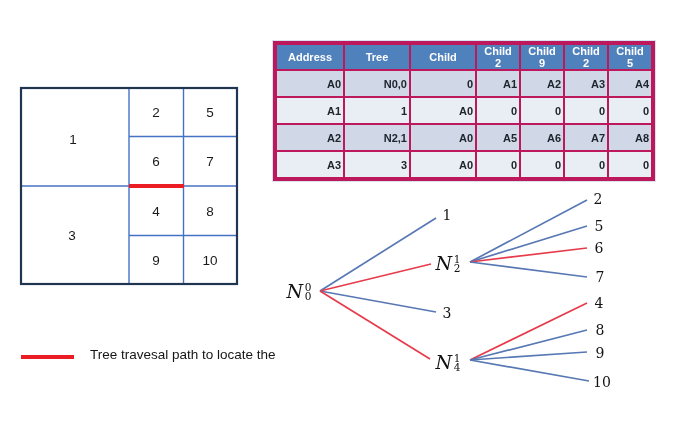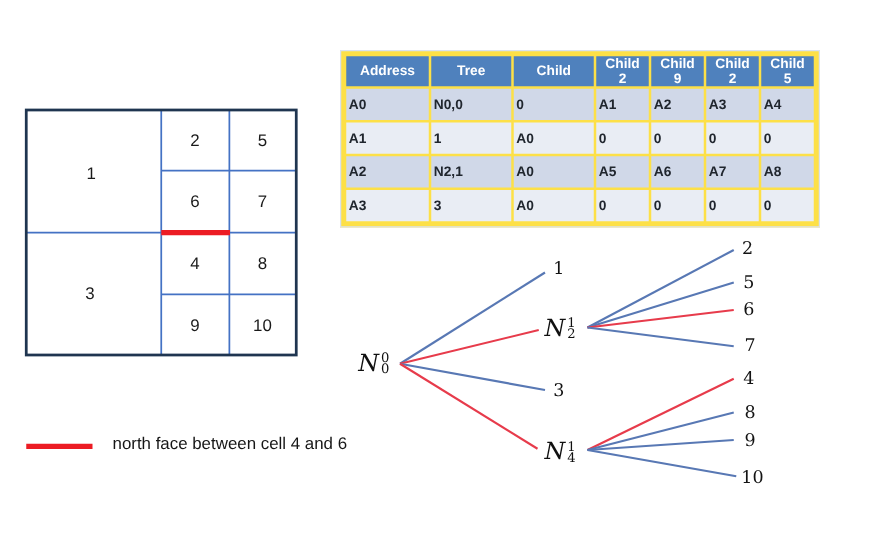--- a/index.html
+++ b/index.html
@@ -6,26 +6,26 @@
   .page{position:relative;width:700px;height:427px;background:#ffffff;overflow:hidden;
         font-family:"Liberation Sans",sans-serif;}
   svg.lines{position:absolute;left:0;top:0;}
 
   
   .glabel{position:absolute;transform:translate(-50%,-50%);
           font-family:"Liberation Sans",sans-serif;font-size:13.5px;color:#1a1a1a;}
 
   
   .table-wrap{position:absolute;left:272px;top:40px;border:1px solid #d9e2ef;
-              padding:2px;background:#fde047;}
+              padding:2px;background:#be185d;}
   .table-wrap table{border-collapse:separate;border-spacing:2px;}
   .table-wrap th{background:#4F81BD;color:#ffffff;font-size:11px;font-weight:bold;
                  height:22px;padding:0 3px;text-align:center;}
   .table-wrap td{font-size:11px;font-weight:bold;color:#20262e;height:25px;
-                 text-align:left;padding:0 2px;}
+                 text-align:right;padding:0 2px;}
   .table-wrap tbody tr:nth-child(odd) td{background:#D0D8E8;}
   .table-wrap tbody tr:nth-child(even) td{background:#E9EDF4;}
 
   
   .mnode{position:absolute;transform:translate(-50%,-50%);display:flex;align-items:center;
          color:#101010;font-family:"DejaVu Serif",serif;}
   .mnode .base{font-style:italic;font-size:19px;line-height:1;}
   .mnode .scr{display:flex;flex-direction:column;justify-content:center;
               font-size:10.5px;line-height:9px;margin-left:1.5px;}
 
@@ -173,16 +173,16 @@
   <div class="leaf" style="left:598px;top:199px">2</div>
   <div class="leaf" style="left:599px;top:226px">5</div>
   <div class="leaf" style="left:599px;top:248px">6</div>
   <div class="leaf" style="left:600px;top:277px">7</div>
   <div class="leaf" style="left:599px;top:303px">4</div>
   <div class="leaf" style="left:600px;top:330px">8</div>
   <div class="leaf" style="left:600px;top:353px">9</div>
   <div class="leaf" style="left:602px;top:382px">10</div>
 
   <div class="legend-text">
-    <div>north face between cell 4 and 6</div>
+    <div>Tree travesal path to locate the</div>
   </div>
 
 </div>
 
 </body></html>

